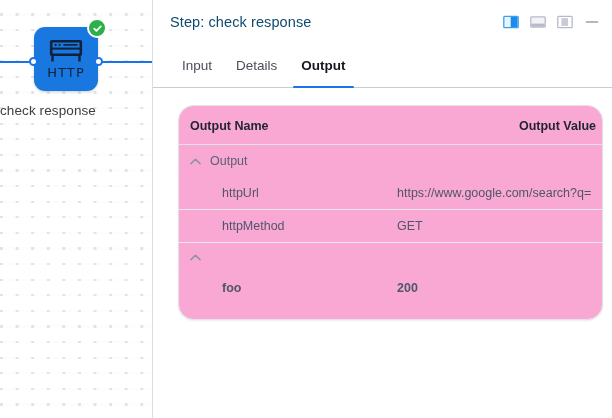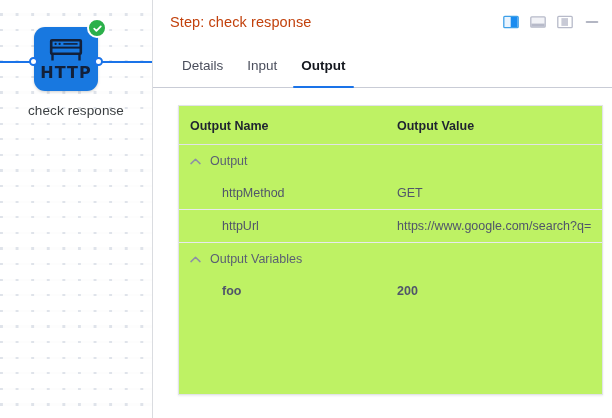--- a/index.html
+++ b/index.html
@@ -63,22 +63,22 @@
     background: #1878e0;
     display: flex;
     flex-direction: column;
     align-items: center;
     justify-content: center;
     box-shadow: 0 1px 3px rgba(0,0,0,0.18);
   }
   .node-icon-svg { display: block; }
   .node-http-text {
     font-family: "DejaVu Sans", sans-serif;
-    font-size: 16px;
-    font-weight: 700;
+    font-size: 13px;
+    font-weight: 400;
     letter-spacing: 1.1px;
     color: #12203a;
     margin-top: 1px;
     line-height: 1;
   }
   .port {
     position: absolute;
     width: 9px; height: 9px;
     border-radius: 50%;
     background: #ffffff;
@@ -99,21 +99,21 @@
     display: flex;
     align-items: center;
     justify-content: center;
     z-index: 5;
   }
   .node-label {
     position: absolute;
     left: 0;
     top: 103px;
     width: 152px;
-    text-align: center;
+    text-align: left;
     font-size: 13.5px;
     color: #3c4043;
     letter-spacing: 0.1px;
     z-index: 3;
   }
 
   
   #panel {
     position: relative;
     flex: 1 1 auto;
@@ -126,21 +126,21 @@
   }
   .panel-header {
     height: 44px;
     flex: 0 0 44px;
     display: flex;
     align-items: center;
     padding: 0 12px 0 17px;
   }
   .panel-title {
     font-size: 14.5px;
-    color: #c2410c;
+    color: #0c4a6e;
     font-weight: 400;
     letter-spacing: 0.1px;
     flex: 1 1 auto;
     white-space: nowrap;
   }
   .panel-actions {
     display: flex;
     align-items: center;
     gap: 11px;
   }
@@ -185,45 +185,45 @@
   }
 
   .panel-body {
     flex: 1 1 auto;
     background: #ffffff;
     padding: 17px 10px 0 25px;
     overflow: hidden;
   }
 
   .table-card {
-    background: #bef264;
+    background: #f9a8d4;
     border: 1px solid #e1e3e8;
-    border-radius: 0;
+    border-radius: 16px;
     box-shadow: 0 1px 2px rgba(60,64,67,0.10);
     overflow: hidden;
     width: 425px;
-    height: 290px;
+    height: 215px;
   }
 
   table.out-table {
     width: 100%;
     border-collapse: collapse;
     table-layout: fixed;
   }
   table.out-table th {
     text-align: left;
     font-size: 12.5px;
     font-weight: 700;
     color: #1f2430;
     padding: 13px 8px 11px 8px;
     border-bottom: 1px solid #e1e3e8;
     white-space: nowrap;
   }
   table.out-table th.col-name { width: 210px; padding-left: 11px; }
-  table.out-table th.col-value { width: 215px; }
+  table.out-table th.col-value { width: 215px; text-align: right; }
 
   table.out-table td {
     font-size: 12.5px;
     color: #50556a;
     padding: 9px 8px;
     border-bottom: 1px solid #e8eaee;
     white-space: nowrap;
     overflow: hidden;
   }
   tr.group-row td {
@@ -315,22 +315,22 @@
         <div class="pa-btn">
           <svg width="16" height="16" viewBox="0 0 16 16">
             <line x1="2.5" y1="8" x2="13.5" y2="8" stroke="#9a9eb0" stroke-width="1.6" stroke-linecap="round"></line>
           </svg>
         </div>
 
       </div>
     </div>
 
     <div class="tabs-row">
+      <div class="tab">Input</div>
       <div class="tab">Details</div>
-      <div class="tab">Input</div>
       <div class="tab active">Output</div>
     </div>
 
     <div class="panel-body">
       <div class="table-card">
         <table class="out-table">
           <thead>
             <tr>
               <th class="col-name">Output Name</th>
               <th class="col-value">Output Value</th>
@@ -345,37 +345,36 @@
                     <svg width="11" height="7" viewBox="0 0 11 7" fill="none">
                       <path d="M1 5.6 L5.5 1.3 L10 5.6" stroke="#8d90a6" stroke-width="1.5" stroke-linecap="round" stroke-linejoin="round"></path>
                     </svg>
                   </span>
                   <span>Output</span>
                 </span>
               </td>
             </tr>
 
             <tr class="data-row">
+              <td class="cell-name">httpUrl</td>
+              <td class="cell-value">https://www.google.com/search?q=</td>
+            </tr>
+            <tr class="data-row">
               <td class="cell-name">httpMethod</td>
               <td class="cell-value">GET</td>
-            </tr>
-            <tr class="data-row">
-              <td class="cell-name">httpUrl</td>
-              <td class="cell-value">https://www.google.com/search?q=</td>
             </tr>
 
             <tr class="group-row">
               <td colspan="2">
                 <span class="group-cell">
                   <span class="chev">
                     <svg width="11" height="7" viewBox="0 0 11 7" fill="none">
                       <path d="M1 5.6 L5.5 1.3 L10 5.6" stroke="#8d90a6" stroke-width="1.5" stroke-linecap="round" stroke-linejoin="round"></path>
                     </svg>
                   </span>
-                  <span>Output Variables</span>
                 </span>
               </td>
             </tr>
 
             <tr class="data-row no-border">
               <td class="cell-name">foo</td>
               <td class="cell-value">200</td>
             </tr>
 
           </tbody>

